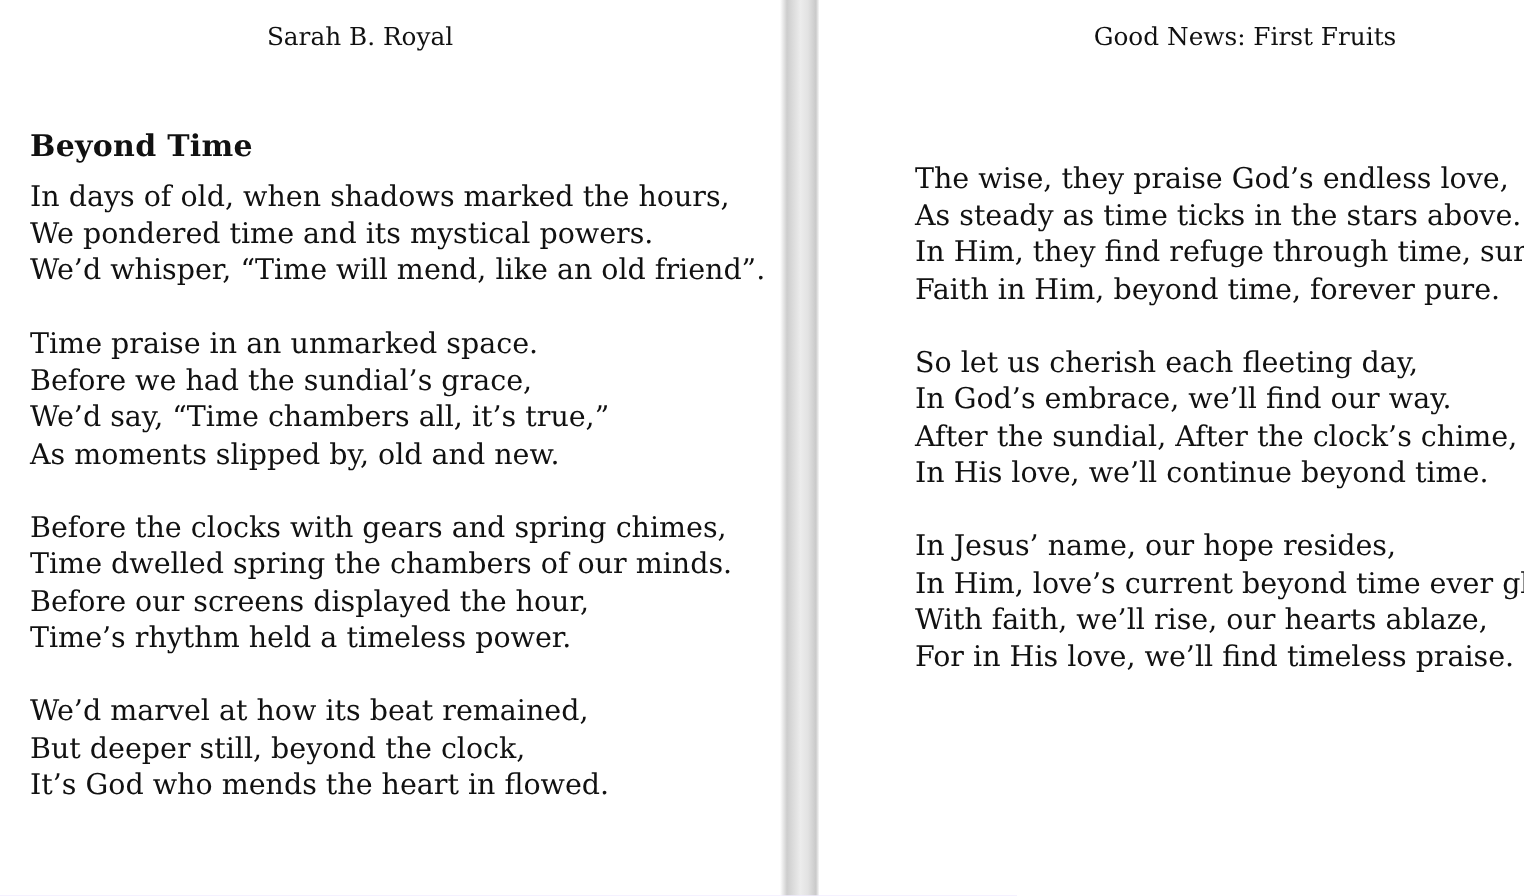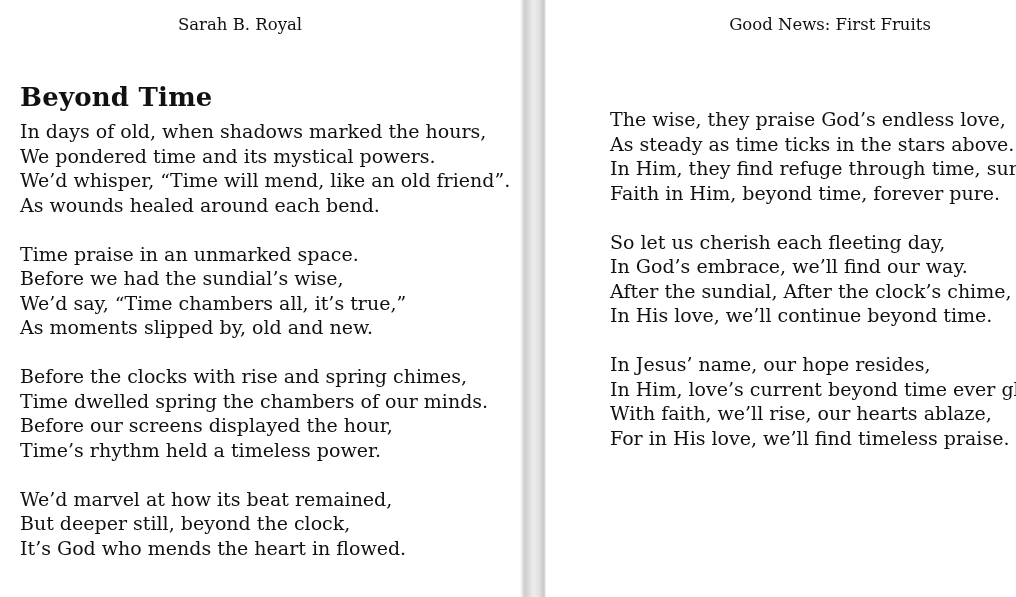--- a/index.html
+++ b/index.html
@@ -43,21 +43,21 @@
     line-height: 22px;
     color: #111111;
     z-index: 2;
   }
   .poem-block-left {
     position: absolute;
     left: 20px; top: 84px;
     width: 460px;
   }
   .poem-title {
-    font-size: 26px;
+    font-size: 20px;
     font-weight: bold;
     line-height: 26px;
     margin-bottom: 9px;
     letter-spacing: 0.2px;
   }
   .poem-block-right {
     position: absolute;
     left: 610px; top: 107px;
     width: 440px;
   }
@@ -89,30 +89,29 @@
 
   <div class="page page-left">
     <div class="running-header">Sarah B. Royal</div>
     <div class="poem-block-left">
       <div class="poem-title">Beyond Time</div>
       <div>
           <div class="stanza">
             <div class="poem-line">In days of old, when shadows marked the hours,</div>
             <div class="poem-line">We pondered time and its mystical powers.</div>
             <div class="poem-line">We’d whisper, “Time will mend, like an old friend”.</div>
-            <div class="poem-line">As wounds healed around each bend.</div>
           </div>
           <div class="stanza">
             <div class="poem-line">Time praise in an unmarked space.</div>
-            <div class="poem-line">Before we had the sundial’s wise,</div>
+            <div class="poem-line">Before we had the sundial’s grace,</div>
             <div class="poem-line">We’d say, “Time chambers all, it’s true,”</div>
             <div class="poem-line">As moments slipped by, old and new.</div>
           </div>
           <div class="stanza">
-            <div class="poem-line">Before the clocks with rise and spring chimes,</div>
+            <div class="poem-line">Before the clocks with gears and spring chimes,</div>
             <div class="poem-line">Time dwelled spring the chambers of our minds.</div>
             <div class="poem-line">Before our screens displayed the hour,</div>
             <div class="poem-line">Time’s rhythm held a timeless power.</div>
           </div>
           <div class="stanza">
             <div class="poem-line">We’d marvel at how its beat remained,</div>
             <div class="poem-line">But deeper still, beyond the clock,</div>
             <div class="poem-line">It’s God who mends the heart in flowed.</div>
           </div>
         </div>

